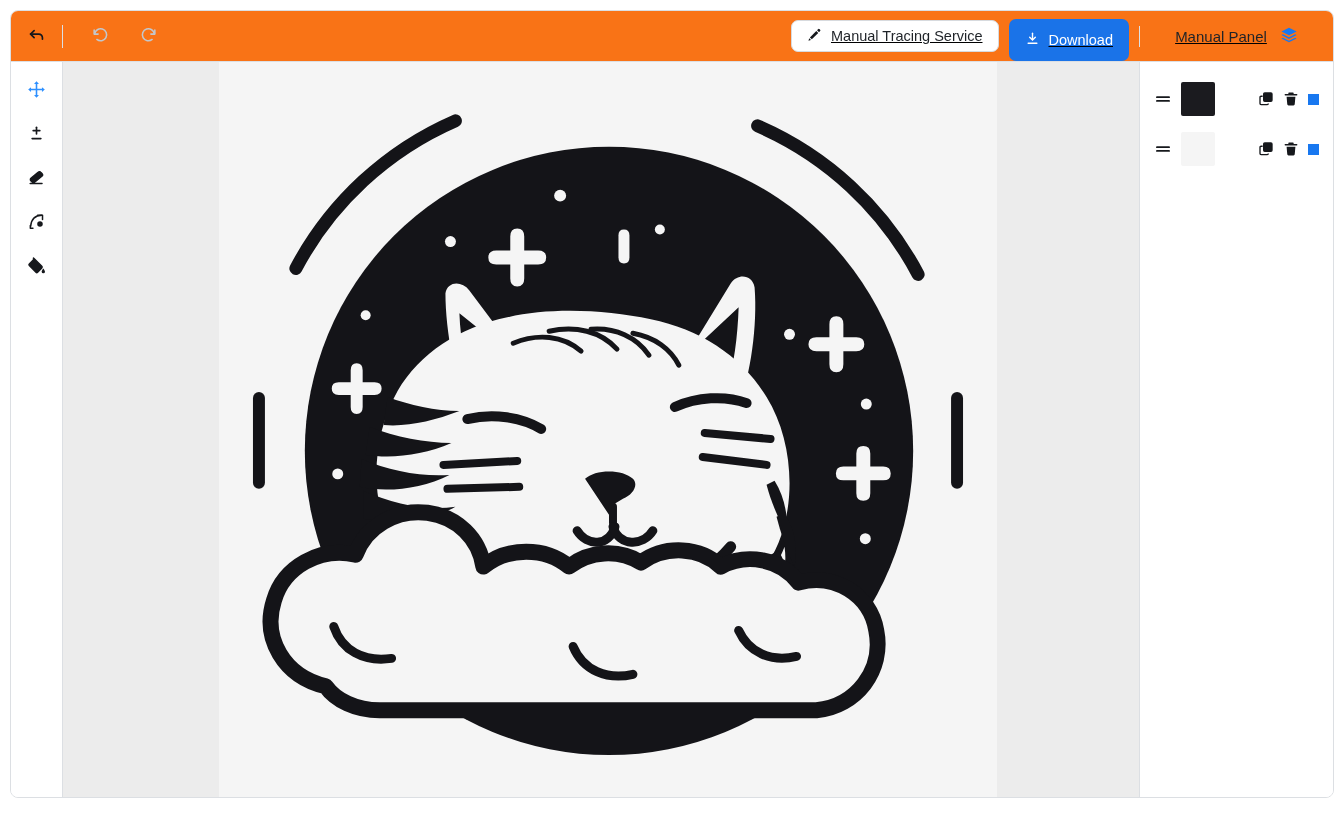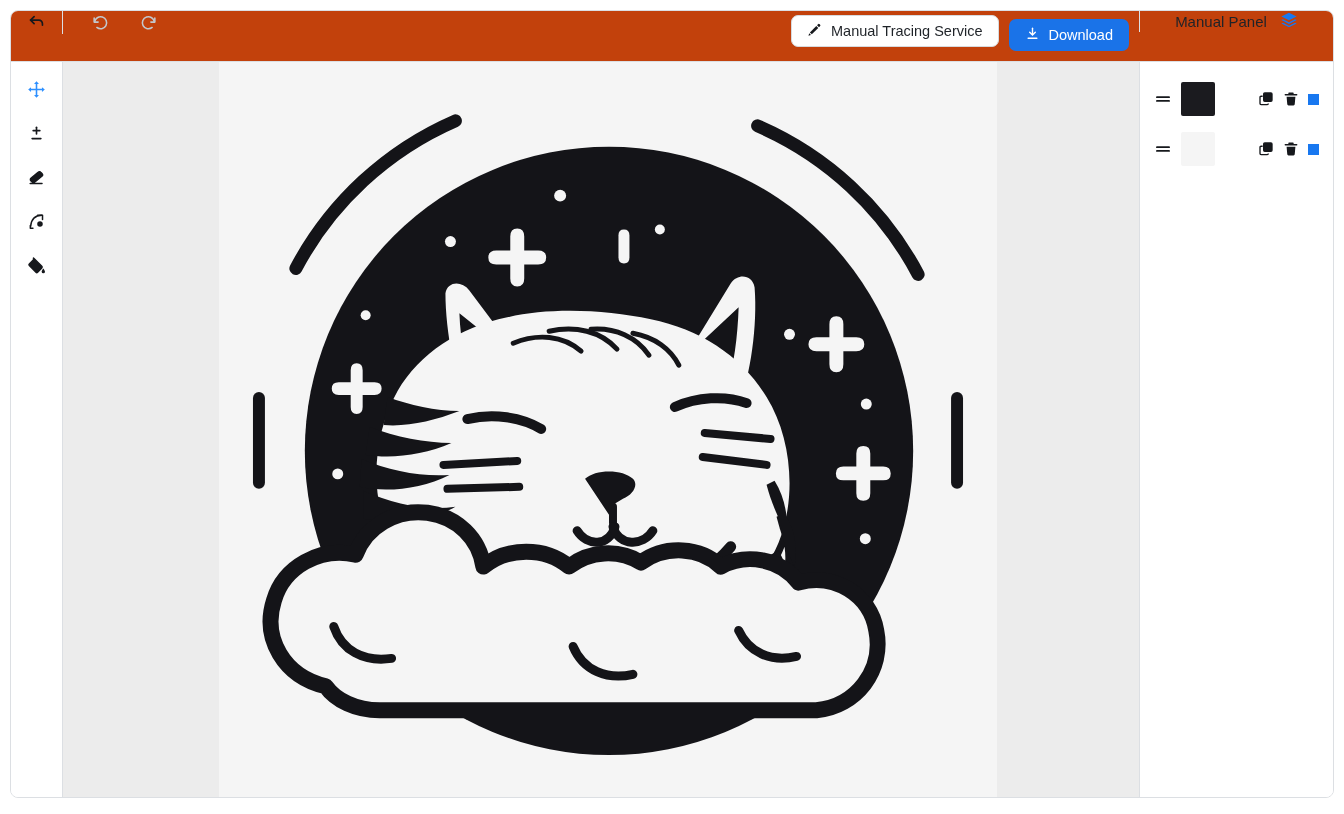--- a/index.html
+++ b/index.html
@@ -18,23 +18,24 @@
     border-radius: 8px;
     overflow: hidden;
     display: flex;
     flex-direction: column;
   }
   
   .topbar {
     height: 51px;
     min-height: 51px;
     display: flex;
-    align-items: flex-start;
-    background: #c2410c;
+    align-items: center;
+    background: #f97316;
     border-bottom: 1px solid #dcdfe3;
+    text-decoration: underline;
   }
   .back-cell {
     width: 52px;
     display: flex; align-items: center; justify-content: center;
     border-right: 1px solid #dcdfe3;
     cursor: pointer;
   }
   .history-group {
     display: flex; align-items: center;
     gap: 22px;
@@ -57,21 +58,21 @@
     border: 1px solid #d7dade;
     border-radius: 7px;
     background: #fff;
     color: #1f2328;
     font-size: 14.5px;
     cursor: pointer;
     white-space: nowrap;
   }
   .btn-primary {
     display: inline-flex; align-items: center; gap: 9px;
-    height: 32px;
+    height: 42px;
     padding: 13px 16px;
     border: none;
     border-radius: 7px;
     background: #1a73e8;
     color: #ffffff;
     font-size: 14.5px;
     cursor: pointer;
     white-space: nowrap;
     margin-top: 8px;
   }

